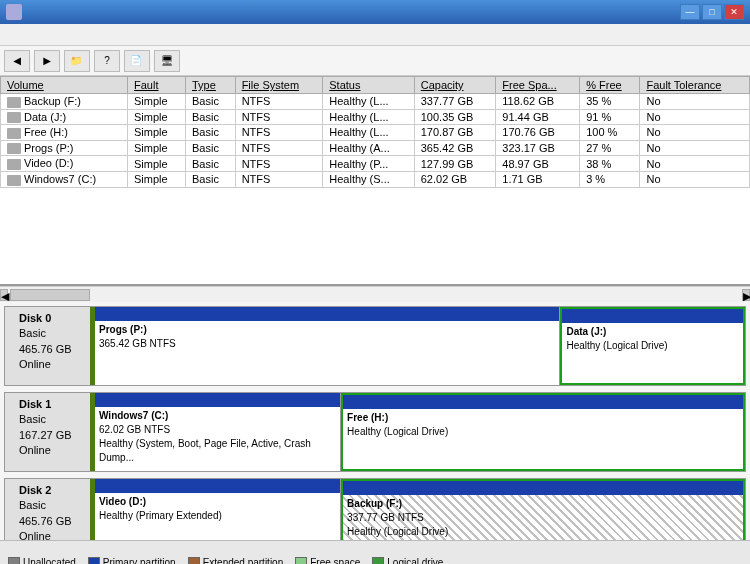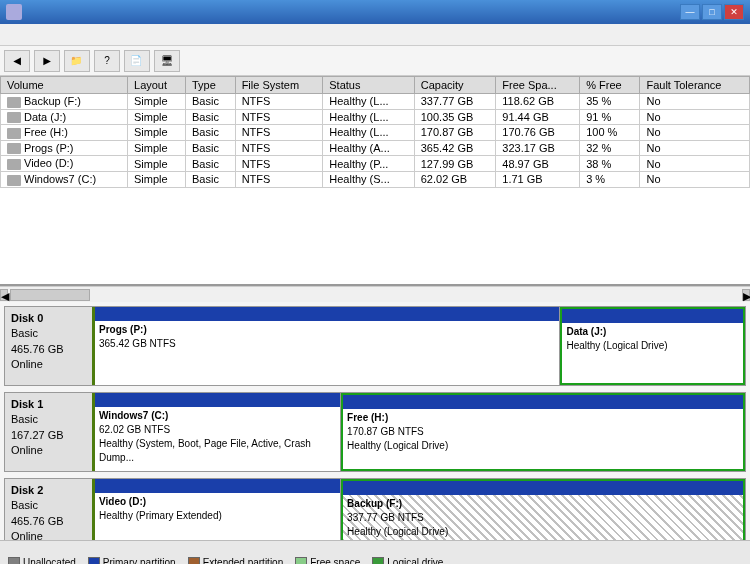--- a/index.html
+++ b/index.html
@@ -56,21 +56,21 @@
     
     .main { display: flex; flex-direction: column; height: calc(564px - 76px); background: white; }
 
     
     .table-area {
       height: 210px;
       overflow-y: auto;
       border-bottom: 2px solid #999;
     }
     table { width: 100%; border-collapse: collapse; }
-    thead tr { background: #e0e0e0; }
+    thead tr { background: #e0e0e0; text-decoration: underline; }
     th {
       border: 1px solid #aaa; padding: 2px 6px; font-size: 11px; font-weight: normal;
       text-align: left; background: #ddd; white-space: nowrap;
     }
     td { border: 1px solid #ccc; padding: 1px 6px; font-size: 11px; white-space: nowrap; }
 
     
     .horiz-scroll {
       height: 16px;
       background: #f0f0f0;
@@ -96,22 +96,22 @@
       margin-bottom: 6px;
       height: 80px;
       border: 1px solid #999;
       background: white;
     }
 
     .disk-label {
       width: 90px;
       min-width: 90px;
       background: #e0e0e0;
-      border-right: 3px solid #4d7c0f;
-      padding: 4px 6px;
+      border-right: 5px solid #4d7c0f;
+      padding: 4px 14px;
       font-size: 11px;
       line-height: 1.4;
     }
     .disk-label .disk-name { font-weight: bold; }
 
     .disk-partitions {
       flex: 1;
       display: flex;
       position: relative;
     }
@@ -203,21 +203,21 @@
   <div class="toolbar-btn">🖥</div>
 </div>
 
 <div class="main">
 
   <div class="table-area">
     <table>
       <thead>
         <tr>
           <th>Volume</th>
-          <th>Layout</th>
+          <th>Fault</th>
           <th>Type</th>
           <th>File System</th>
           <th>Status</th>
           <th>Capacity</th>
           <th>Free Spa...</th>
           <th>% Free</th>
           <th>Fault Tolerance</th>
         </tr>
       </thead>
       <tbody id="table-body">
@@ -255,21 +255,21 @@
     <td>No</td>
   </tr>
           <tr>
     <td><span style="display:inline-block;width:14px;height:11px;background:#aaa;border-radius:1px;margin-right:3px;vertical-align:middle;"></span>Progs (P:)</td>
     <td>Simple</td>
     <td>Basic</td>
     <td>NTFS</td>
     <td>Healthy (A...</td>
     <td>365.42 GB</td>
     <td>323.17 GB</td>
-    <td>32 %</td>
+    <td>27 %</td>
     <td>No</td>
   </tr>
           <tr>
     <td><span style="display:inline-block;width:14px;height:11px;background:#aaa;border-radius:1px;margin-right:3px;vertical-align:middle;"></span>Video (D:)</td>
     <td>Simple</td>
     <td>Basic</td>
     <td>NTFS</td>
     <td>Healthy (P...</td>
     <td>127.99 GB</td>
     <td>48.97 GB</td>
@@ -336,21 +336,20 @@
             <div class="partition-body">
               <div class="p-name">Windows7  (C:)</div>
               <div>62.02 GB NTFS</div>
               <div>Healthy (System, Boot, Page File, Active, Crash Dump...</div>
             </div>
           </div>
           <div class="partition logical" style="flex: 62 1 0%;">
             <div class="partition-header"></div>
             <div class="partition-body">
               <div class="p-name">Free  (H:)</div>
-              <div>170.87 GB NTFS</div>
               <div>Healthy (Logical Drive)</div>
             </div>
           </div>
         </div>
       </div>
       <div class="disk-row">
         <div class="disk-label">
           <div class="disk-name">Disk 2</div>
           <div>Basic</div>
           <div>465.76 GB</div>

